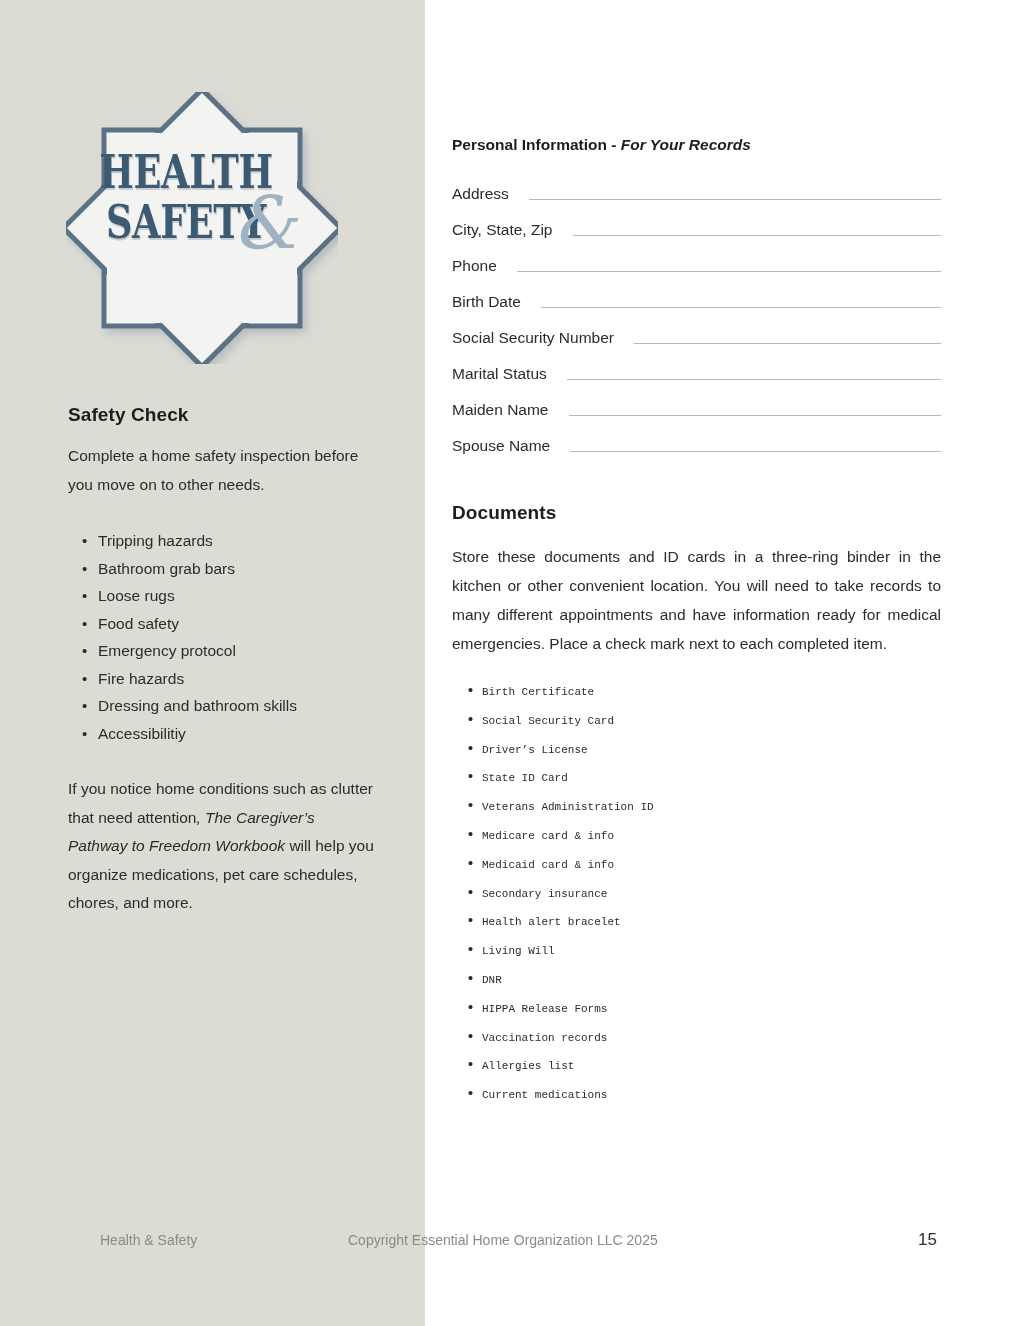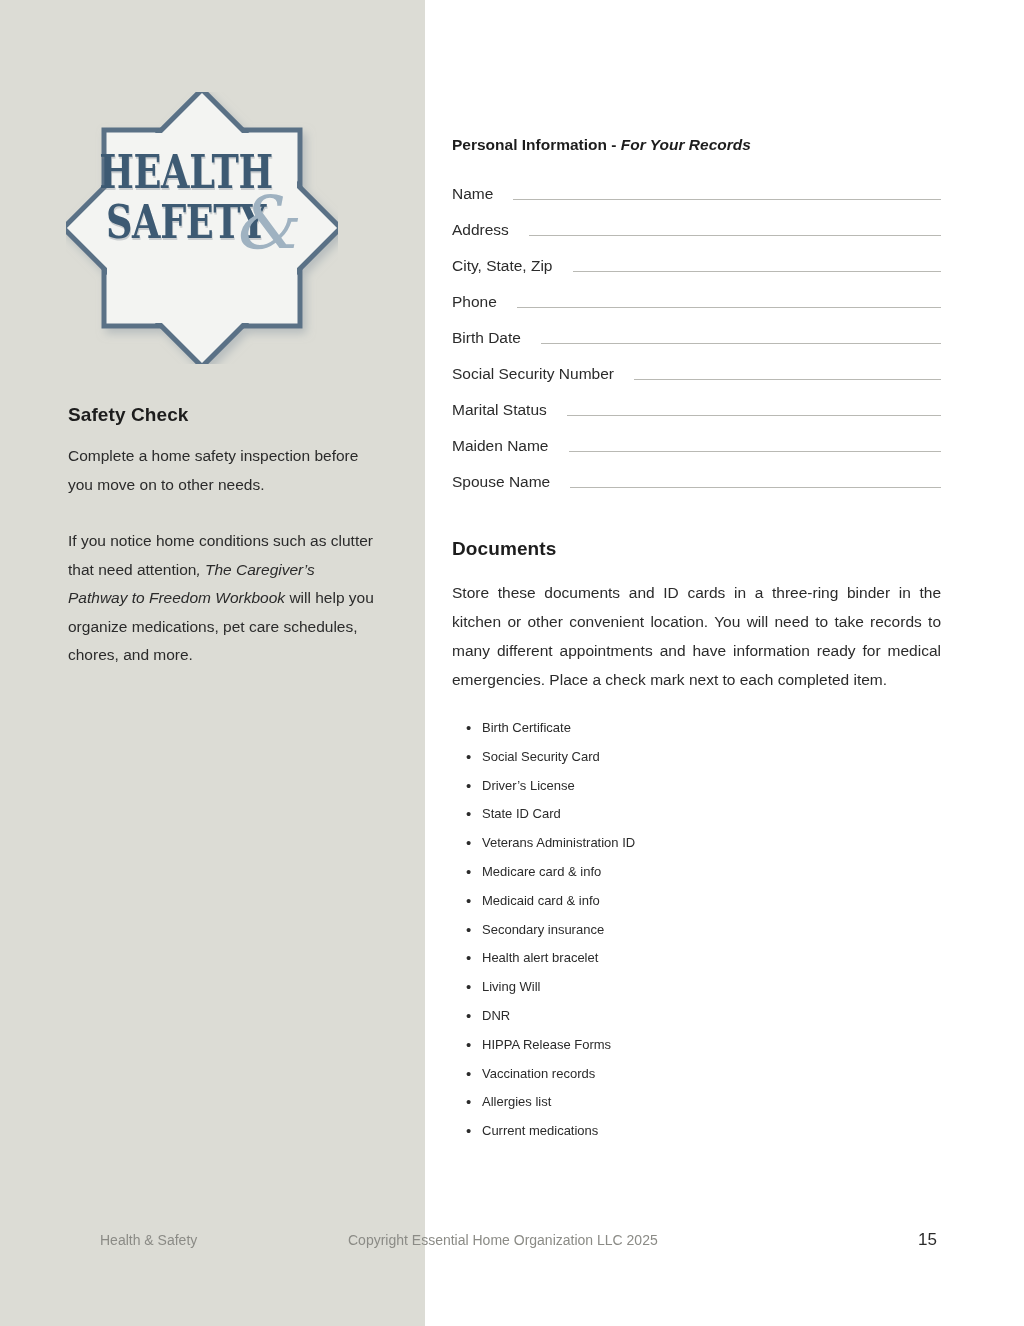--- a/index.html
+++ b/index.html
@@ -160,24 +160,25 @@
     text-align: justify;
     text-justify: inter-word;
   }
   ul.right-list {
     list-style: none;
     margin: 20px 0 0 0;
     padding: 0;
   }
   ul.right-list li {
     position: relative;
-    font-size: 13px;
+    font-size: 11px;
     line-height: 28.8px;
     color: #2b2b2b;
     padding-left: 30px;
+    font-family: Liberation Mono, monospace;
   }
   ul.right-list li::before {
     content: "\2022";
     position: absolute;
     left: 14px;
     top: 0;
     font-size: 15px;
   }
 
   
@@ -236,33 +237,39 @@
     <div class="logo-line l1">HEALTH</div>
     <div class="logo-line l2">SAFETY</div>
     <div class="logo-amp">&amp;</div>
   </div>
 </div>
 
 <div class="left-col">
   <h2 class="h-left">Safety Check</h2>
   <p class="p-left">Complete a home safety inspection before you move on to other needs.</p>
 
+  <ul class="left-list">
+    <li>Tripping hazards</li>
+    <li>Bathroom grab bars</li>
+    <li>Loose rugs</li>
+    <li>Food safety</li>
+    <li>Emergency protocol</li>
+    <li>Fire hazards</li>
+    <li>Dressing and bathroom skills</li>
+    <li>Accessibilitiy</li>
+  </ul>
 
   <p class="p-left second"><span>If you notice home conditions such as clutter that need attention</span><em>, The Caregiver’s Pathway to Freedom Workbook</em><span> will help you organize medications, pet care schedules, chores, and more.</span></p>
 </div>
 
 <div class="right-col">
 
   <div class="form-title"><span>Personal Information - </span><em>For Your Records</em></div>
 
   <div>
-    <div class="form-row">
-      <span class="form-label">Name</span>
-      <span class="form-rule"></span>
-    </div>
     <div class="form-row">
       <span class="form-label">Address</span>
       <span class="form-rule"></span>
     </div>
     <div class="form-row">
       <span class="form-label">City, State, Zip</span>
       <span class="form-rule"></span>
     </div>
     <div class="form-row">
       <span class="form-label">Phone</span>

